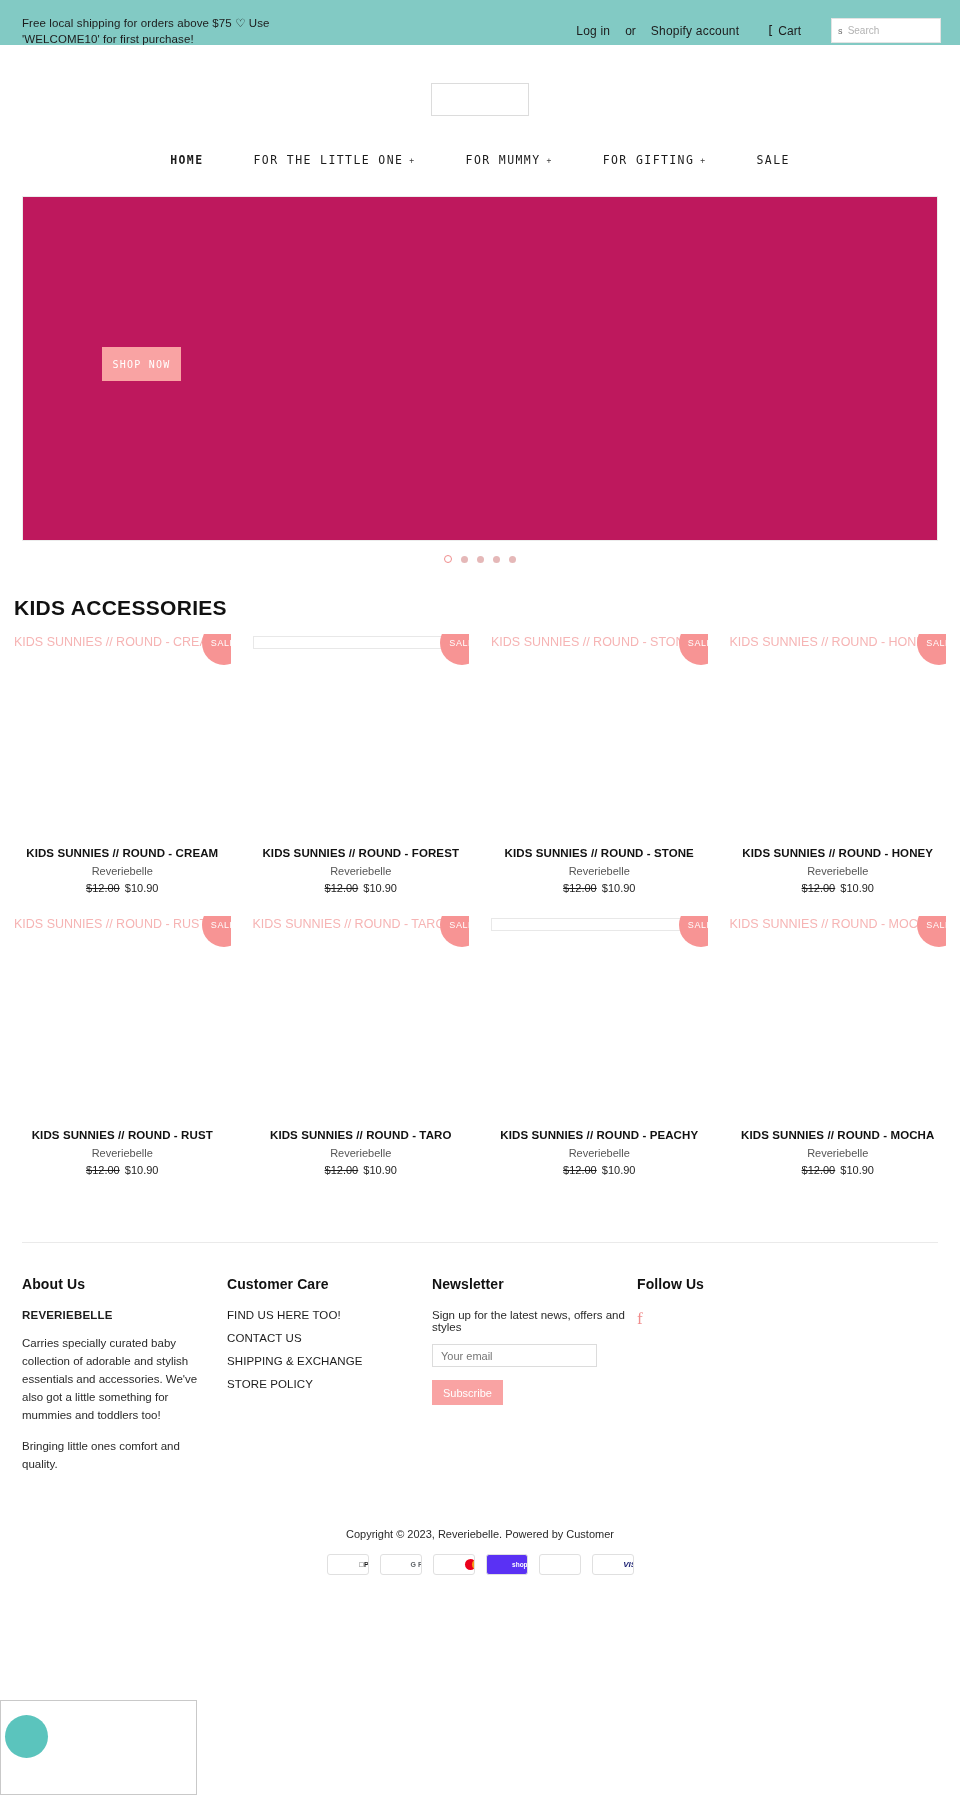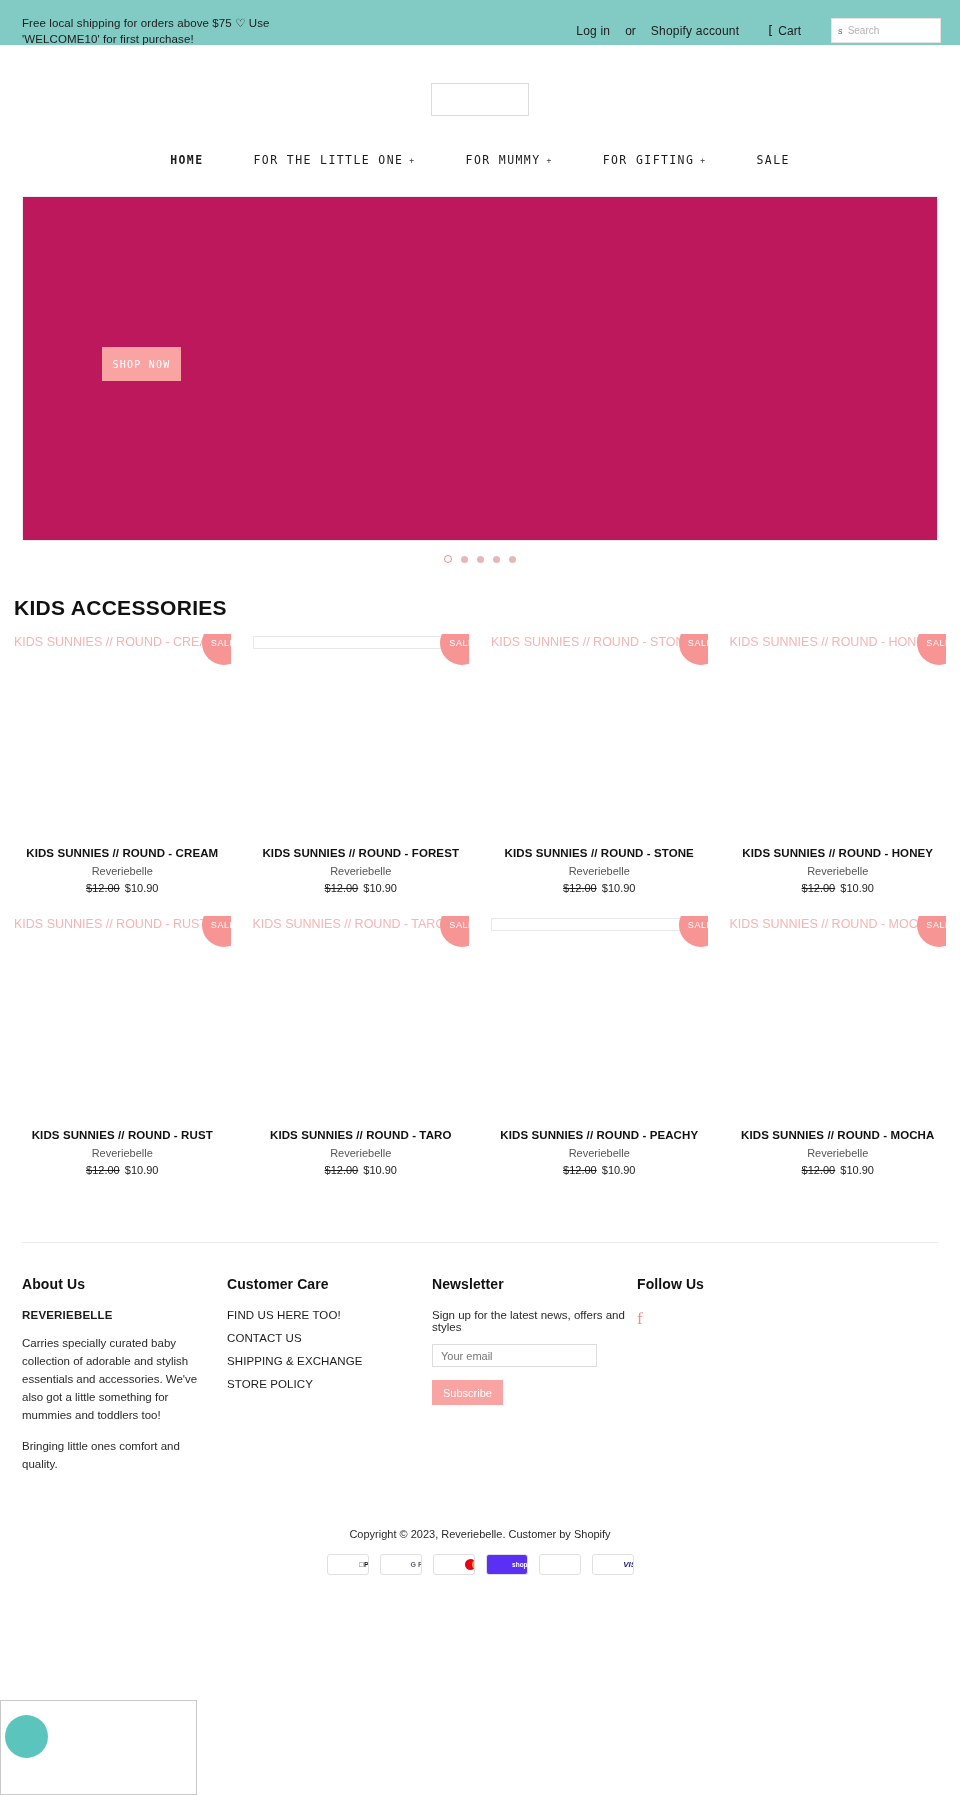--- a/index.html
+++ b/index.html
@@ -484,21 +484,21 @@
   </div>
 
   <div>
     <div class="foot-head">Follow Us</div>
     <a class="social-fb" href="#">f</a>
   </div>
 
 </footer>
 
 <div class="copyright">
-  <span>Copyright © 2023, Reveriebelle. </span><a href="#">Customer by Shopify</a>
+  <span>Copyright © 2023, Reveriebelle. </span><a href="#">Powered by Customer</a>
   <div class="pay-row">
     <span class="pay apple">Pay</span>
     <span class="pay gpay">G&nbsp;Pay</span>
     <span class="pay mc">
       <span class="mc-circles">
           <span class="mc-c red"></span>
           <span class="mc-c yel"></span>
         </span>
     </span>
     <span class="pay shop">shop&nbsp;Pay</span>

